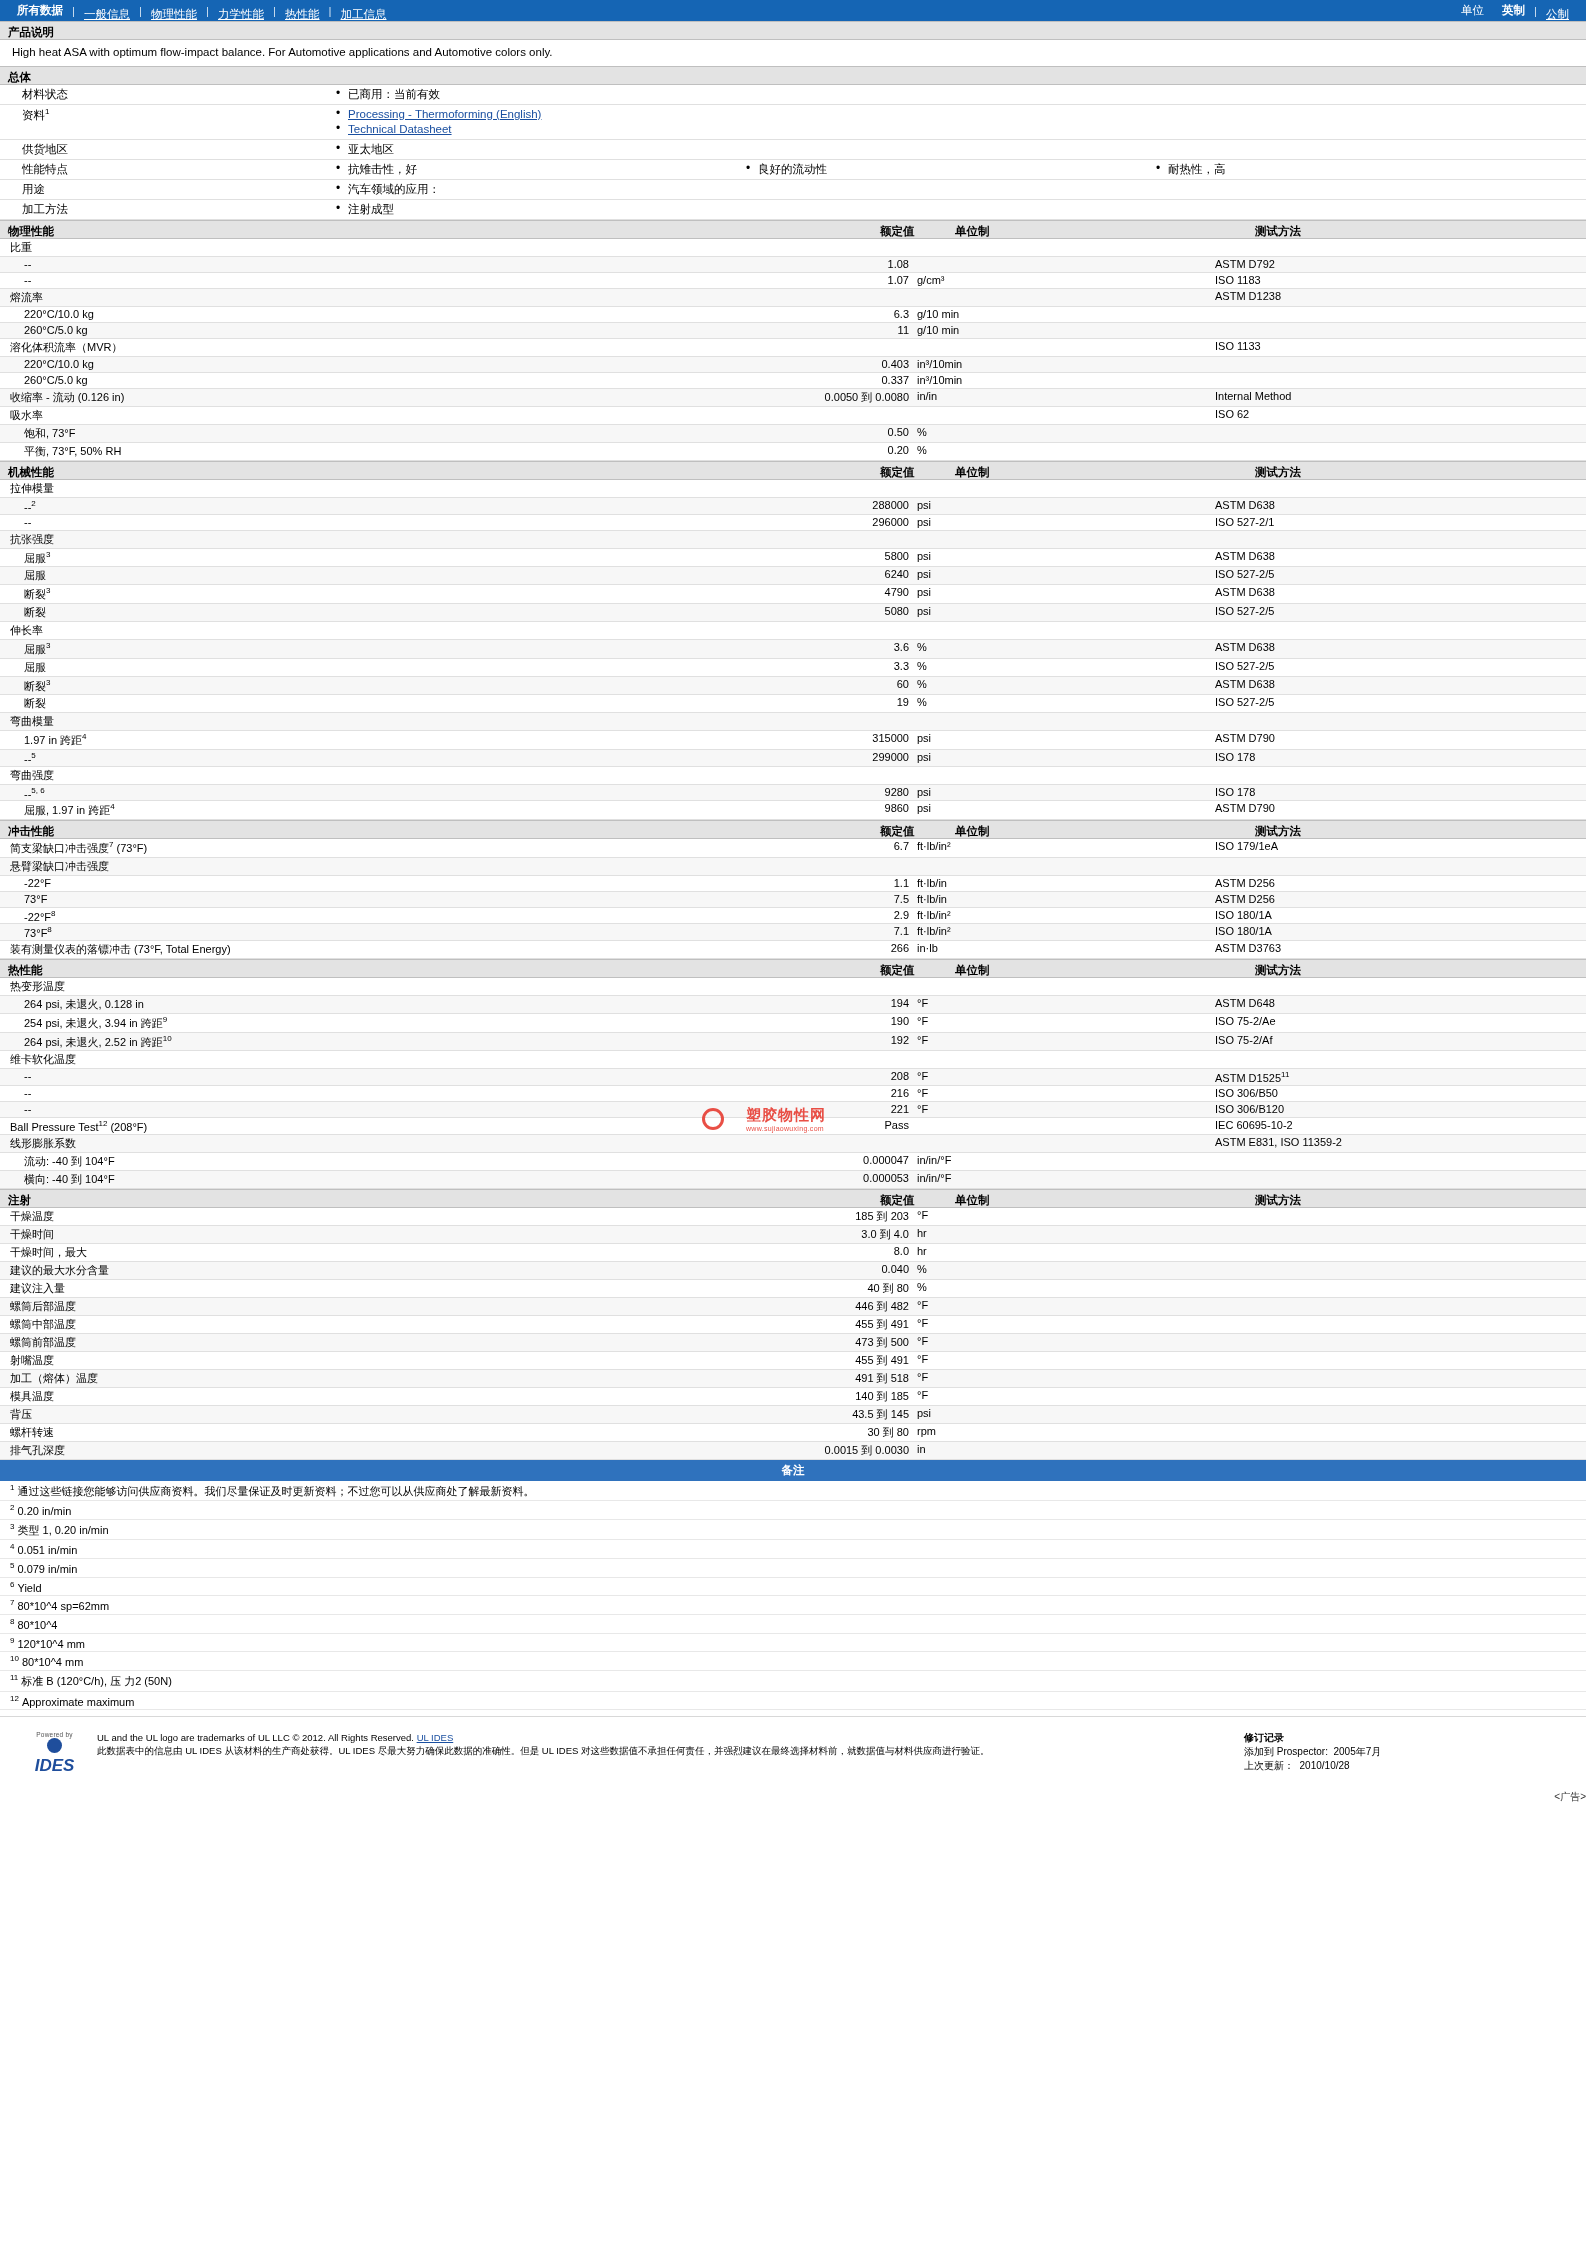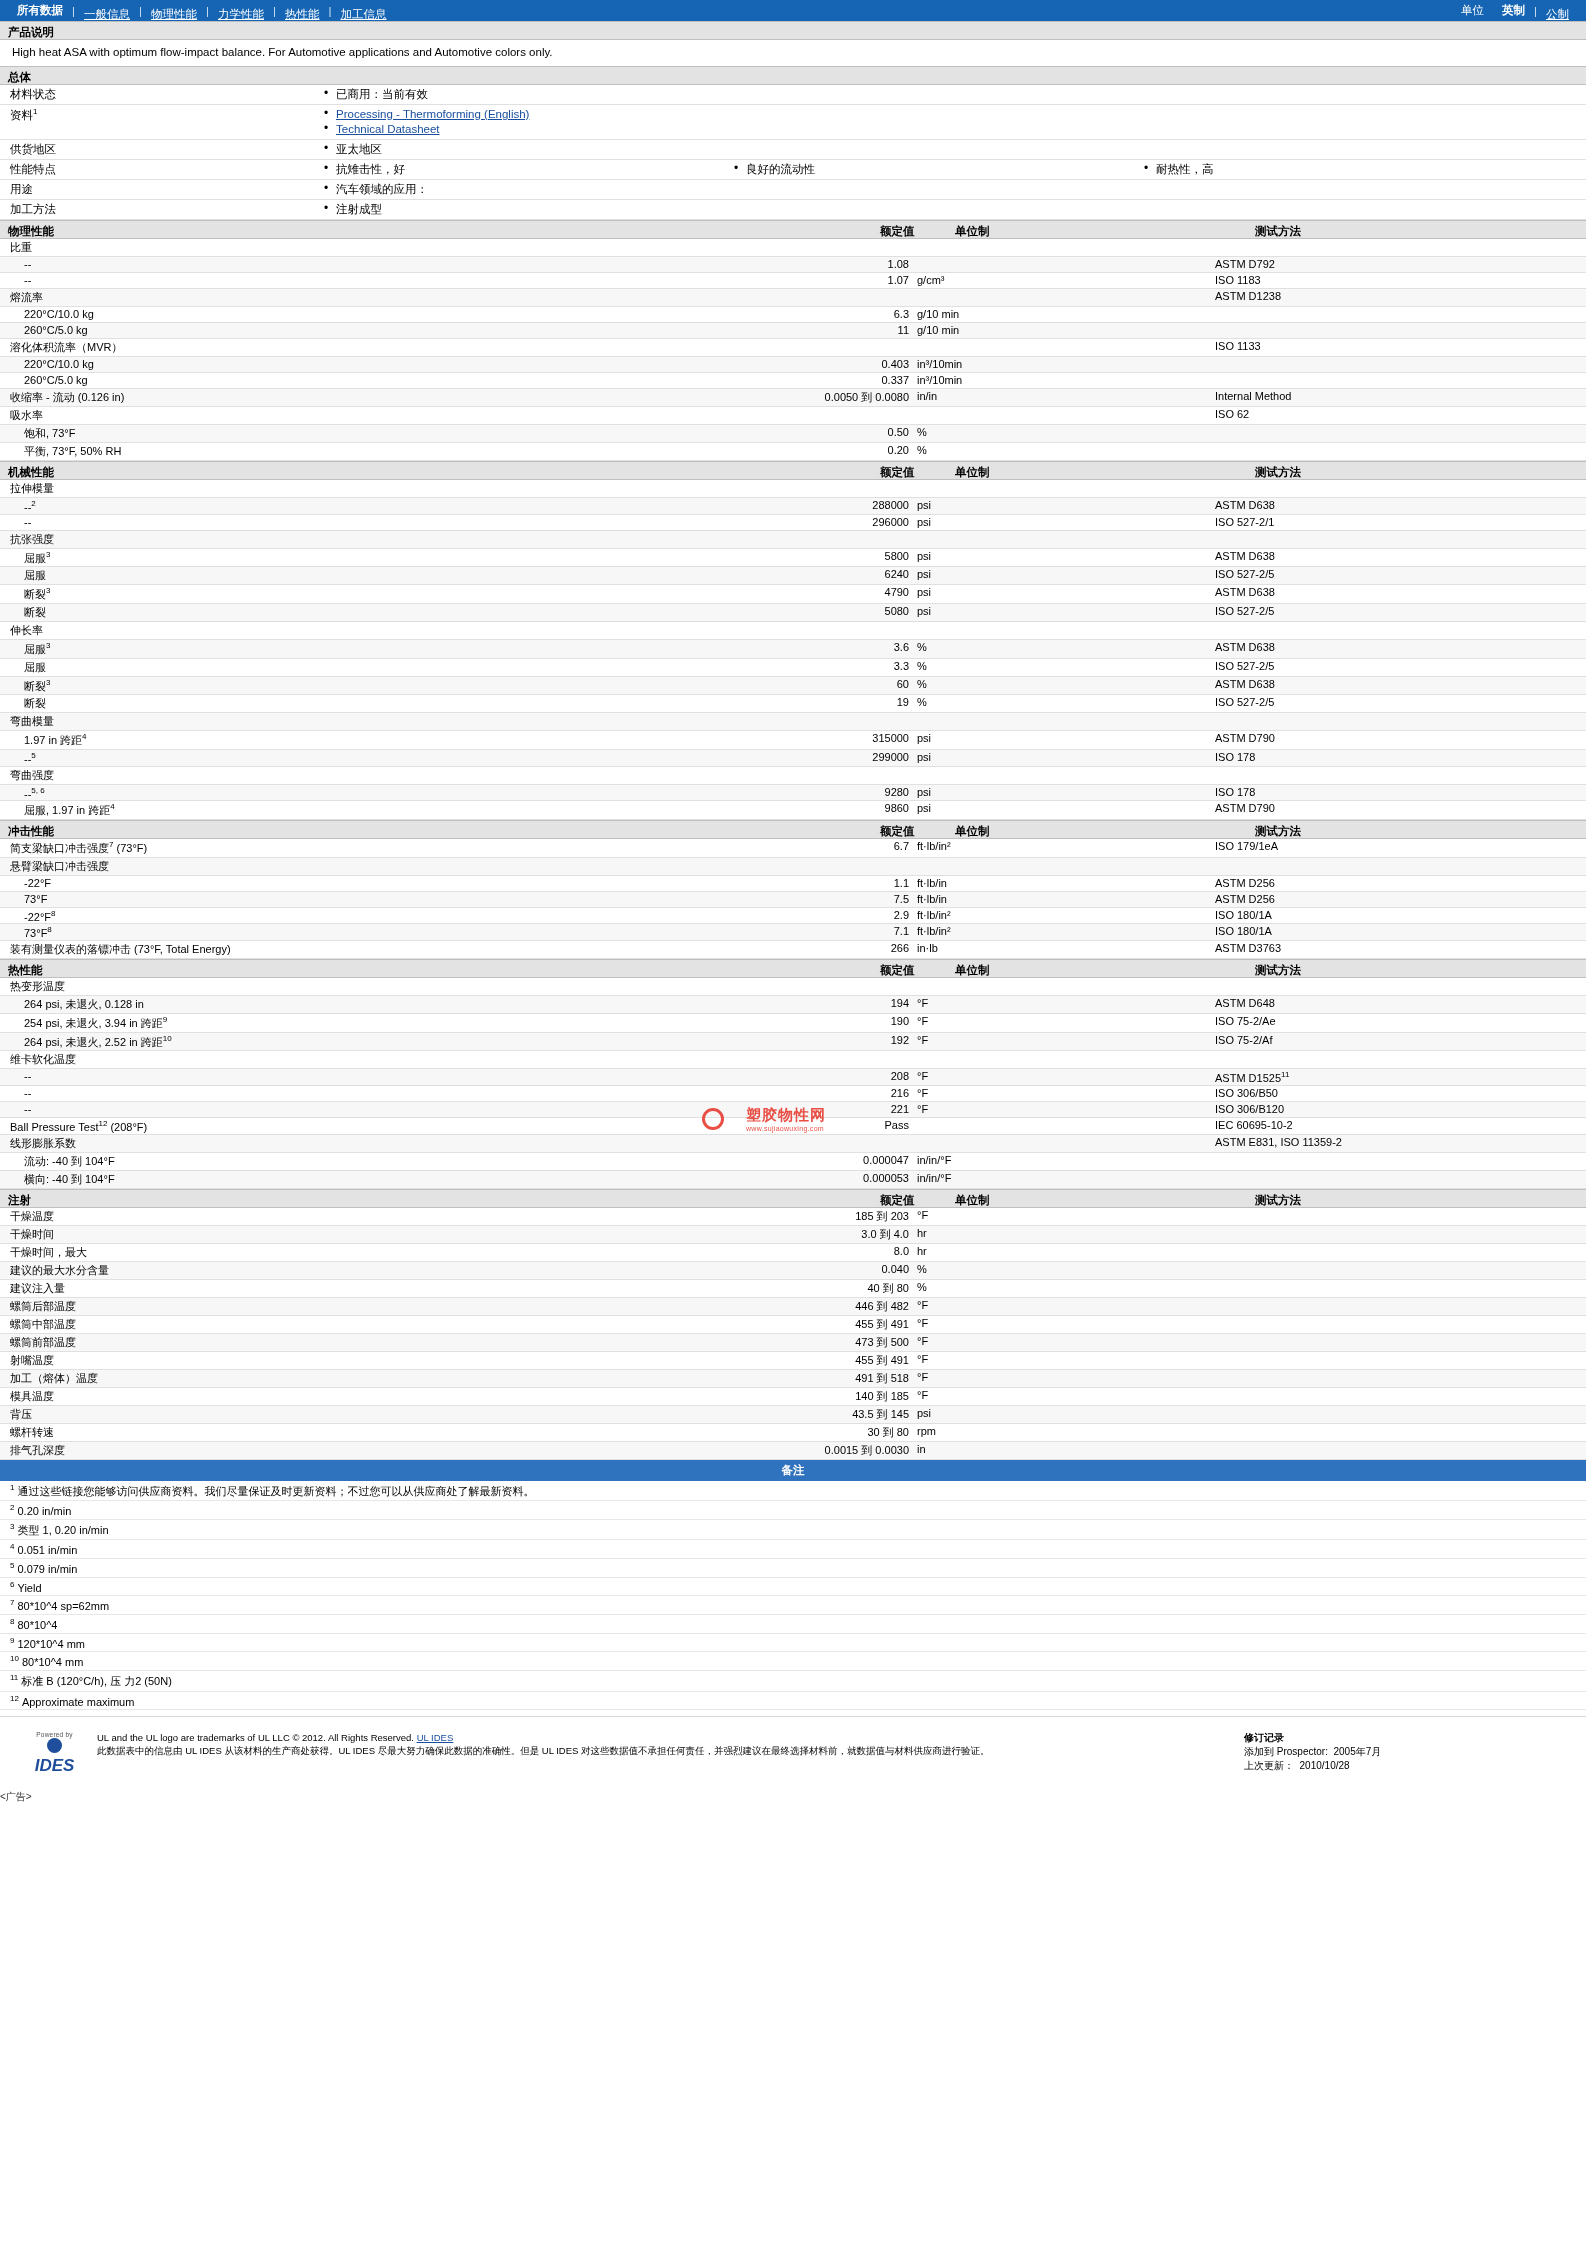--- a/index.html
+++ b/index.html
@@ -87,21 +87,21 @@
     flex: 1;
     padding-left: 0px;
     font-size: 11px;
   }
 
   
   .grow {
     display: flex;
     border-bottom: 1px solid #e0e0e0;
     min-height: 17px;
-    padding: 2px 0;
+    padding: 2px 12px;
   }
   .grow .g-label { width: 320px; padding-left: 10px; font-size: 11.5px; }
   .bullets { display: flex; flex: 1; }
   .bcol { width: 410px; }
   .bullet { position: relative; padding-left: 16px; font-size: 11.5px; line-height: 15px; }
   .bullet:before {
     content: "•"; position: absolute; left: 4px; top: -1px; font-size: 12px;
   }
   .bullet a { color: #1a4fa0; text-decoration: underline; cursor: pointer; }
 
@@ -142,21 +142,21 @@
   }
   .footer .logo .dot {
     width: 15px; height: 15px; border-radius: 50%;
     background: #1f4e9c; display: inline-block;
   }
   .footer .disclaimer { flex: 1; font-size: 9.5px; line-height: 13px; padding-right: 20px; }
   .footer .disclaimer a { color: #1a4fa0; text-decoration: underline; }
   .footer .rev { width: 330px; font-size: 10px; line-height: 14px; }
   .footer .rev .rtitle { font-weight: bold; }
 
-  .adline { text-align: left; font-size: 10px; color: #333; padding: 8px 6px 10px 0; }
+  .adline { text-align: right; font-size: 10px; color: #333; padding: 8px 0 10px 0; }
 
   
   .watermark {
     position: absolute;
     left: 702px;
     top: 1106px;
     display: flex;
     align-items: center;
     gap: 22px;
     opacity: .95;

